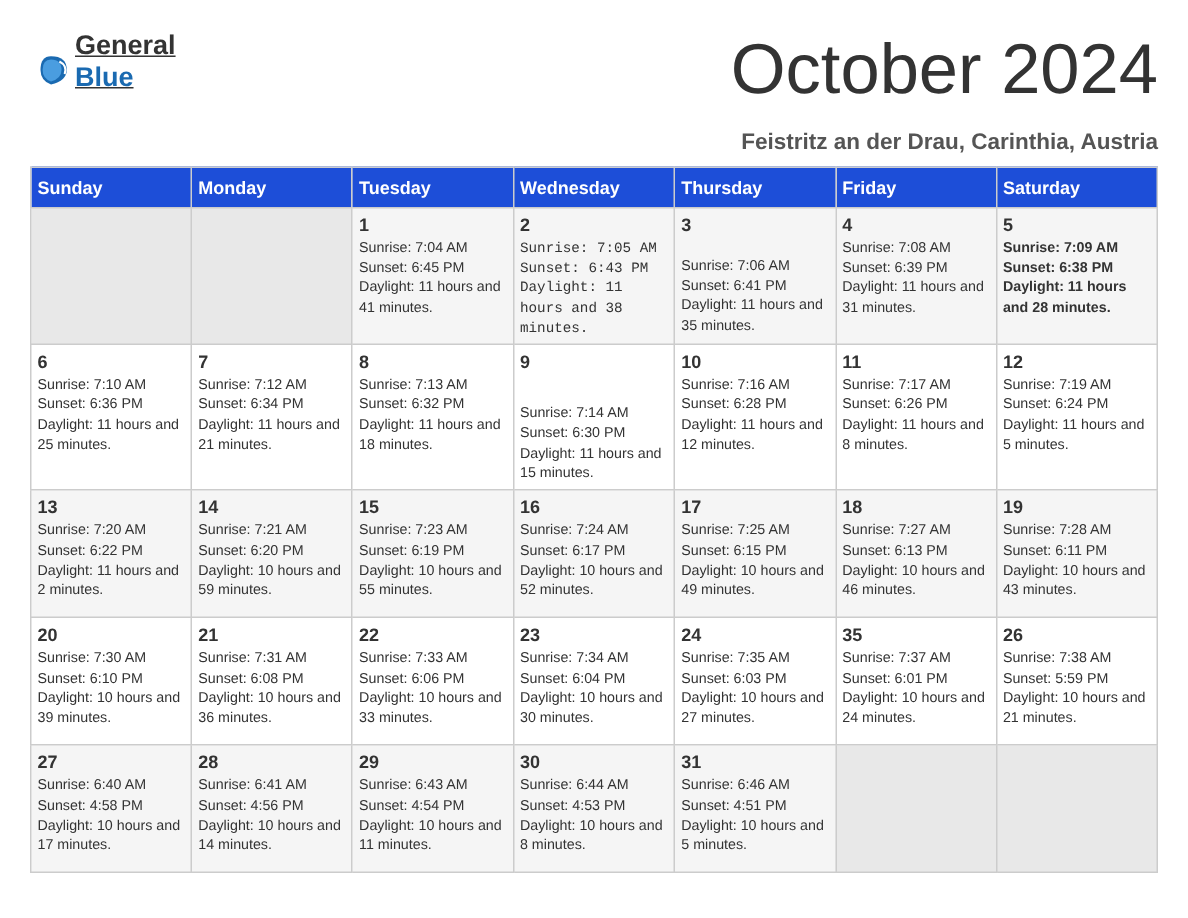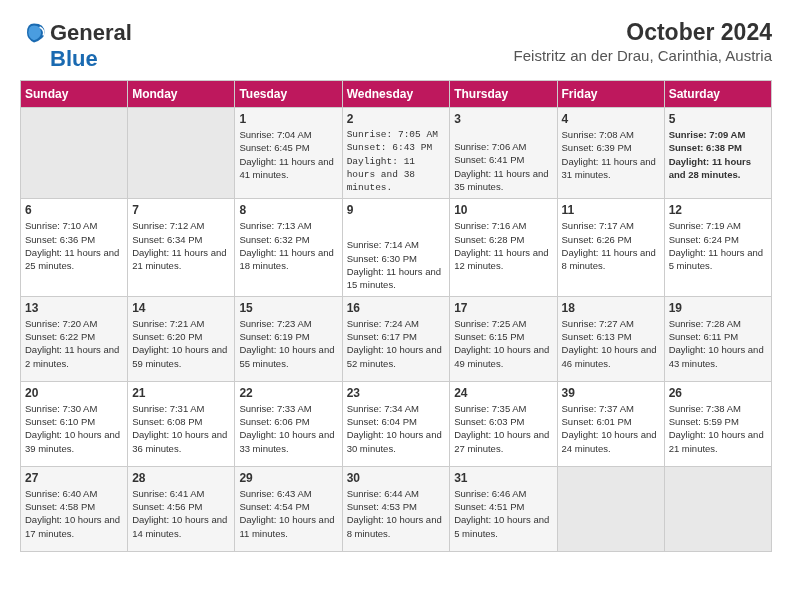--- a/index.html
+++ b/index.html
@@ -11,53 +11,55 @@
       padding: 20px;
     }
     .header-logo {
       display: flex;
       align-items: flex-start;
       justify-content: space-between;
       margin-bottom: 8px;
     }
     .logo {
       display: flex;
-      align-items: flex-start;
-      font-size: 22px;
+      align-items: flex-end;
+      font-size: 18px;
       font-weight: bold;
       color: #333;
+      text-decoration: underline;
     }
     .logo-general { color: #333; }
     .logo-blue { color: #1a6ab1; }
     .logo-icon {
       width: 28px;
       height: 28px;
       margin-right: 2px;
     }
     .title-block {
       text-align: right;
     }
     .month-title {
-      font-size: 23px;
-      font-weight: bold;
+      font-size: 47px;
+      font-weight: normal;
       color: #333;
       line-height: 1.1;
     }
     .location-title {
       font-size: 15px;
       color: #555;
-      margin-top: 2px;
+      margin-top: 14px;
+      font-weight: bold;
     }
     table {
       width: 100%;
       border-collapse: collapse;
       margin-top: 8px;
     }
     thead tr th {
-      background-color: #be185d;
+      background-color: #1d4ed8;
       color: #fff;
       font-size: 12px;
       font-weight: bold;
       padding: 6px 4px;
       text-align: left;
       border: 1px solid #ccc;
     }
     tbody tr td {
       vertical-align: top;
       border: 1px solid #ccc;
@@ -270,21 +272,21 @@
 Sunset: 6:04 PM
 Daylight: 10 hours and 30 minutes.</div>
         </td>
         <td>
           <span class="day-number">24</span>
           <div class="day-info" style="white-space: pre-line;">Sunrise: 7:35 AM
 Sunset: 6:03 PM
 Daylight: 10 hours and 27 minutes.</div>
         </td>
         <td>
-          <span class="day-number">39</span>
+          <span class="day-number">35</span>
           <div class="day-info" style="white-space: pre-line;">Sunrise: 7:37 AM
 Sunset: 6:01 PM
 Daylight: 10 hours and 24 minutes.</div>
         </td>
         <td>
           <span class="day-number">26</span>
           <div class="day-info" style="white-space: pre-line;">Sunrise: 7:38 AM
 Sunset: 5:59 PM
 Daylight: 10 hours and 21 minutes.</div>
         </td>

